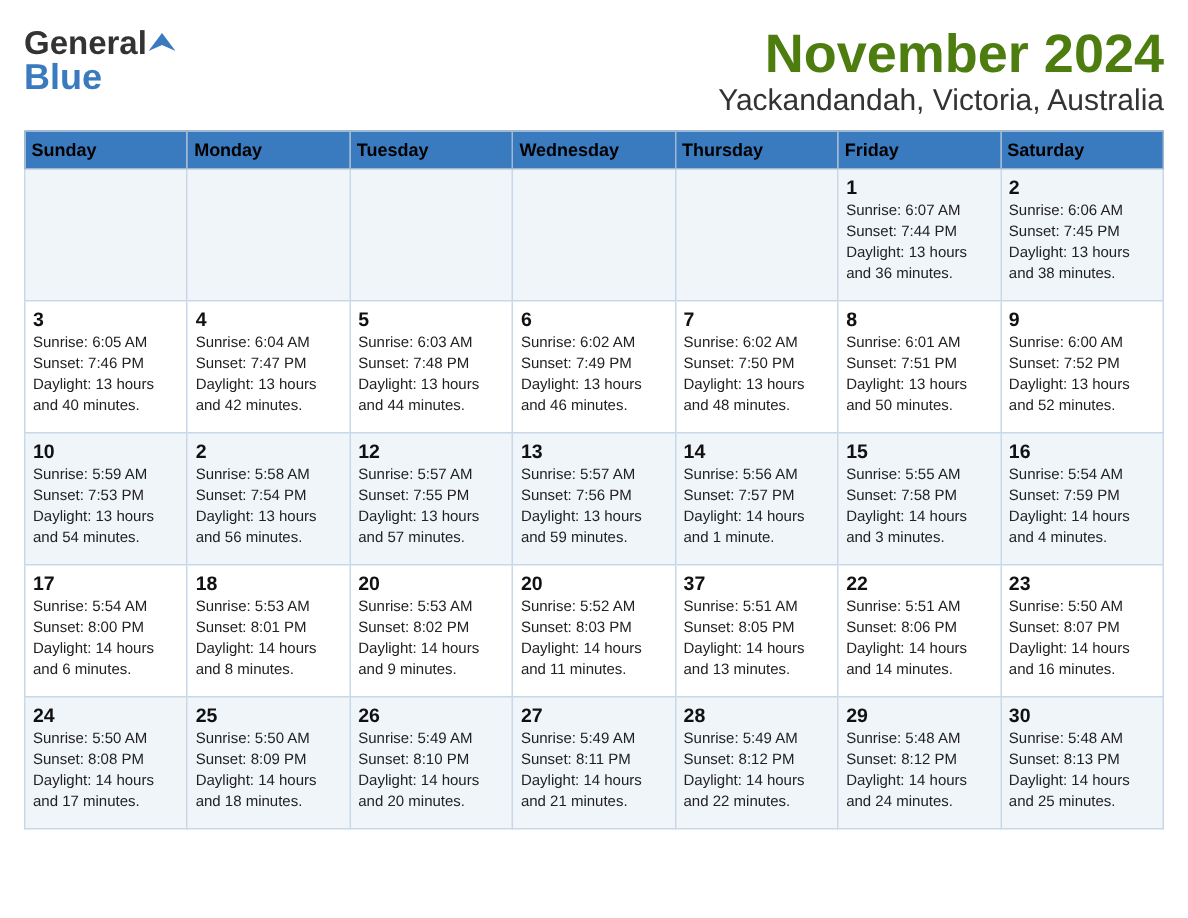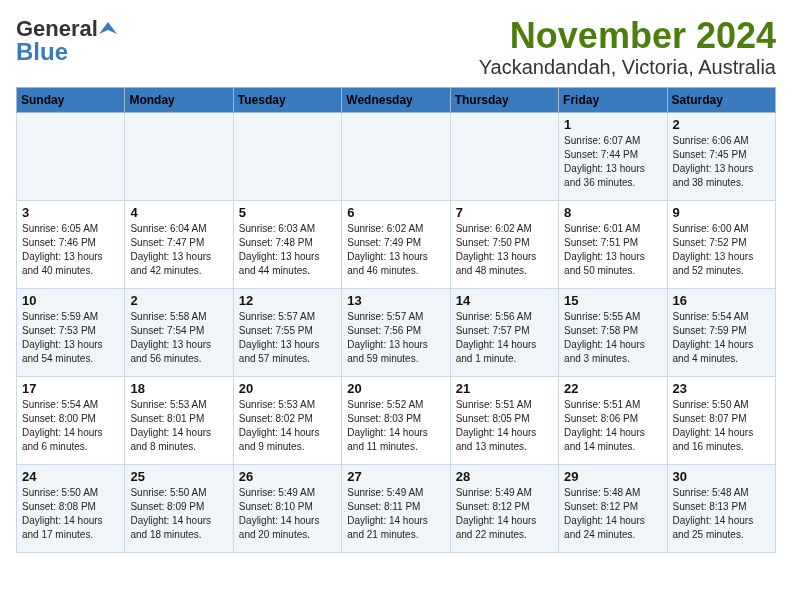--- a/index.html
+++ b/index.html
@@ -197,21 +197,21 @@
         </td>
         <td>
           <div class="day-num">20</div>
           <div class="day-info">Sunrise: 5:53 AM<br>Sunset: 8:02 PM<br>Daylight: 14 hours and 9 minutes.</div>
         </td>
         <td>
           <div class="day-num">20</div>
           <div class="day-info">Sunrise: 5:52 AM<br>Sunset: 8:03 PM<br>Daylight: 14 hours and 11 minutes.</div>
         </td>
         <td>
-          <div class="day-num">21</div>
+          <div class="day-num">37</div>
           <div class="day-info">Sunrise: 5:51 AM<br>Sunset: 8:05 PM<br>Daylight: 14 hours and 13 minutes.</div>
         </td>
         <td>
           <div class="day-num">22</div>
           <div class="day-info">Sunrise: 5:51 AM<br>Sunset: 8:06 PM<br>Daylight: 14 hours and 14 minutes.</div>
         </td>
         <td>
           <div class="day-num">23</div>
           <div class="day-info">Sunrise: 5:50 AM<br>Sunset: 8:07 PM<br>Daylight: 14 hours and 16 minutes.</div>
         </td>

